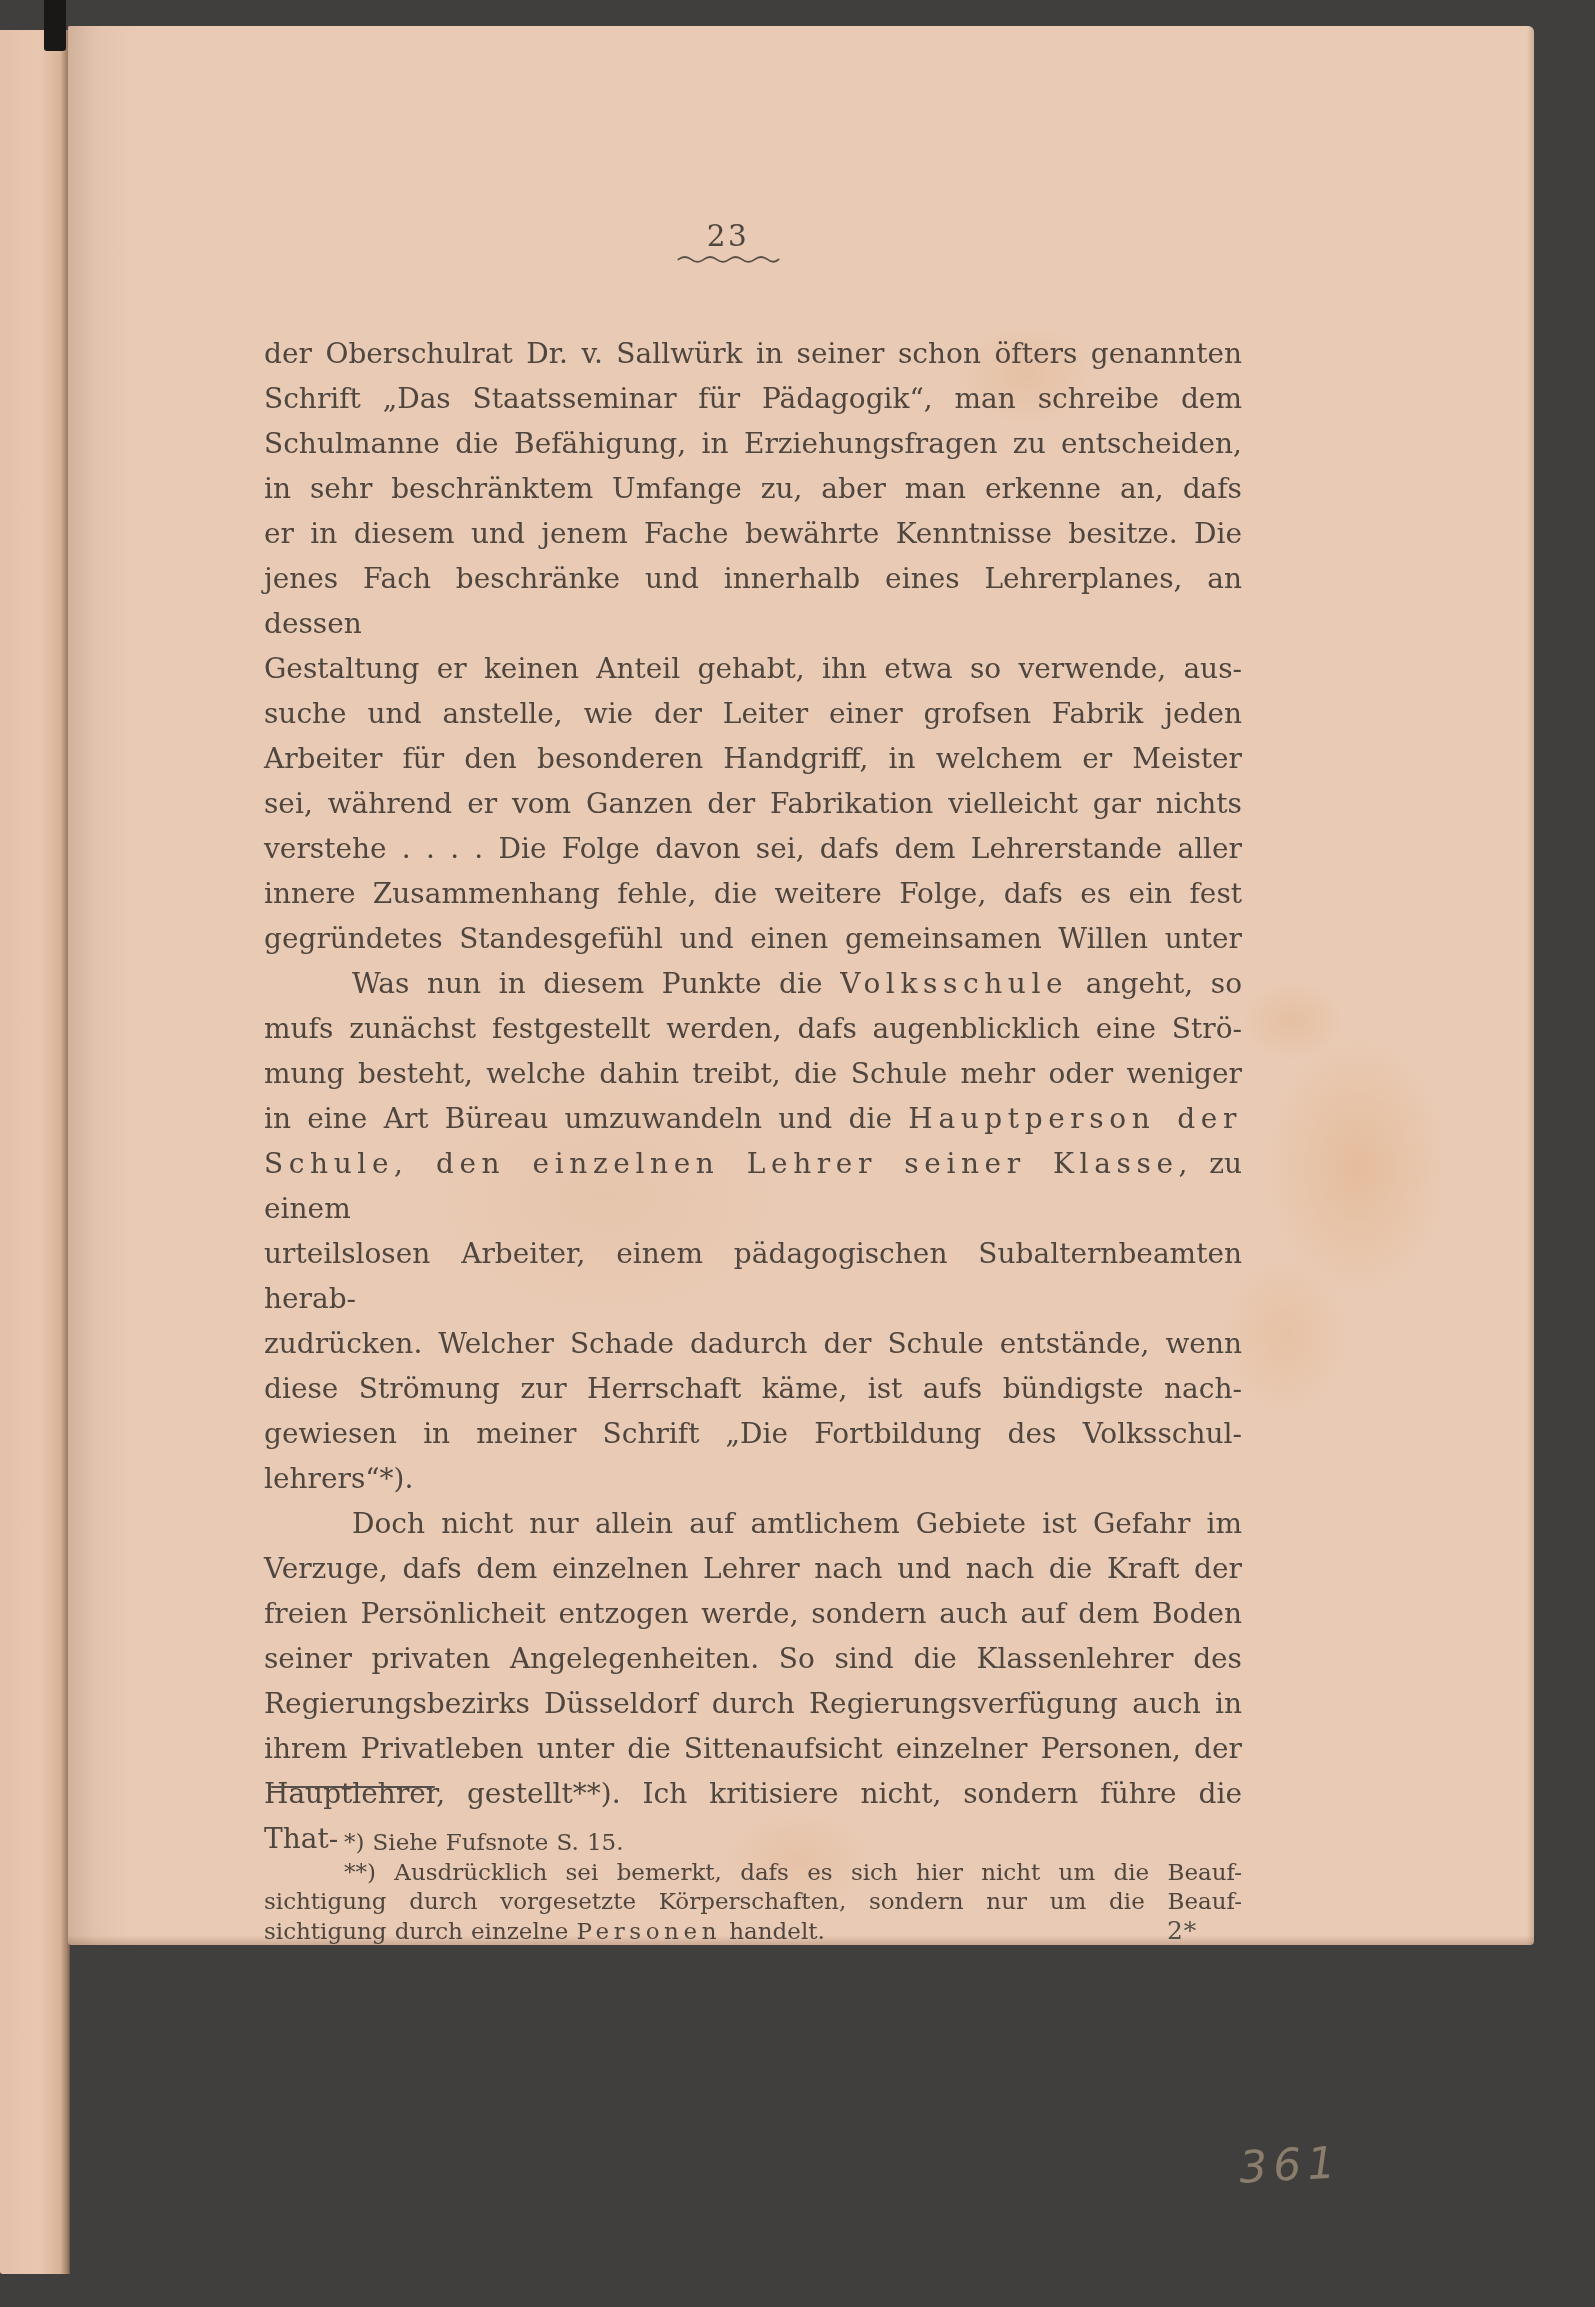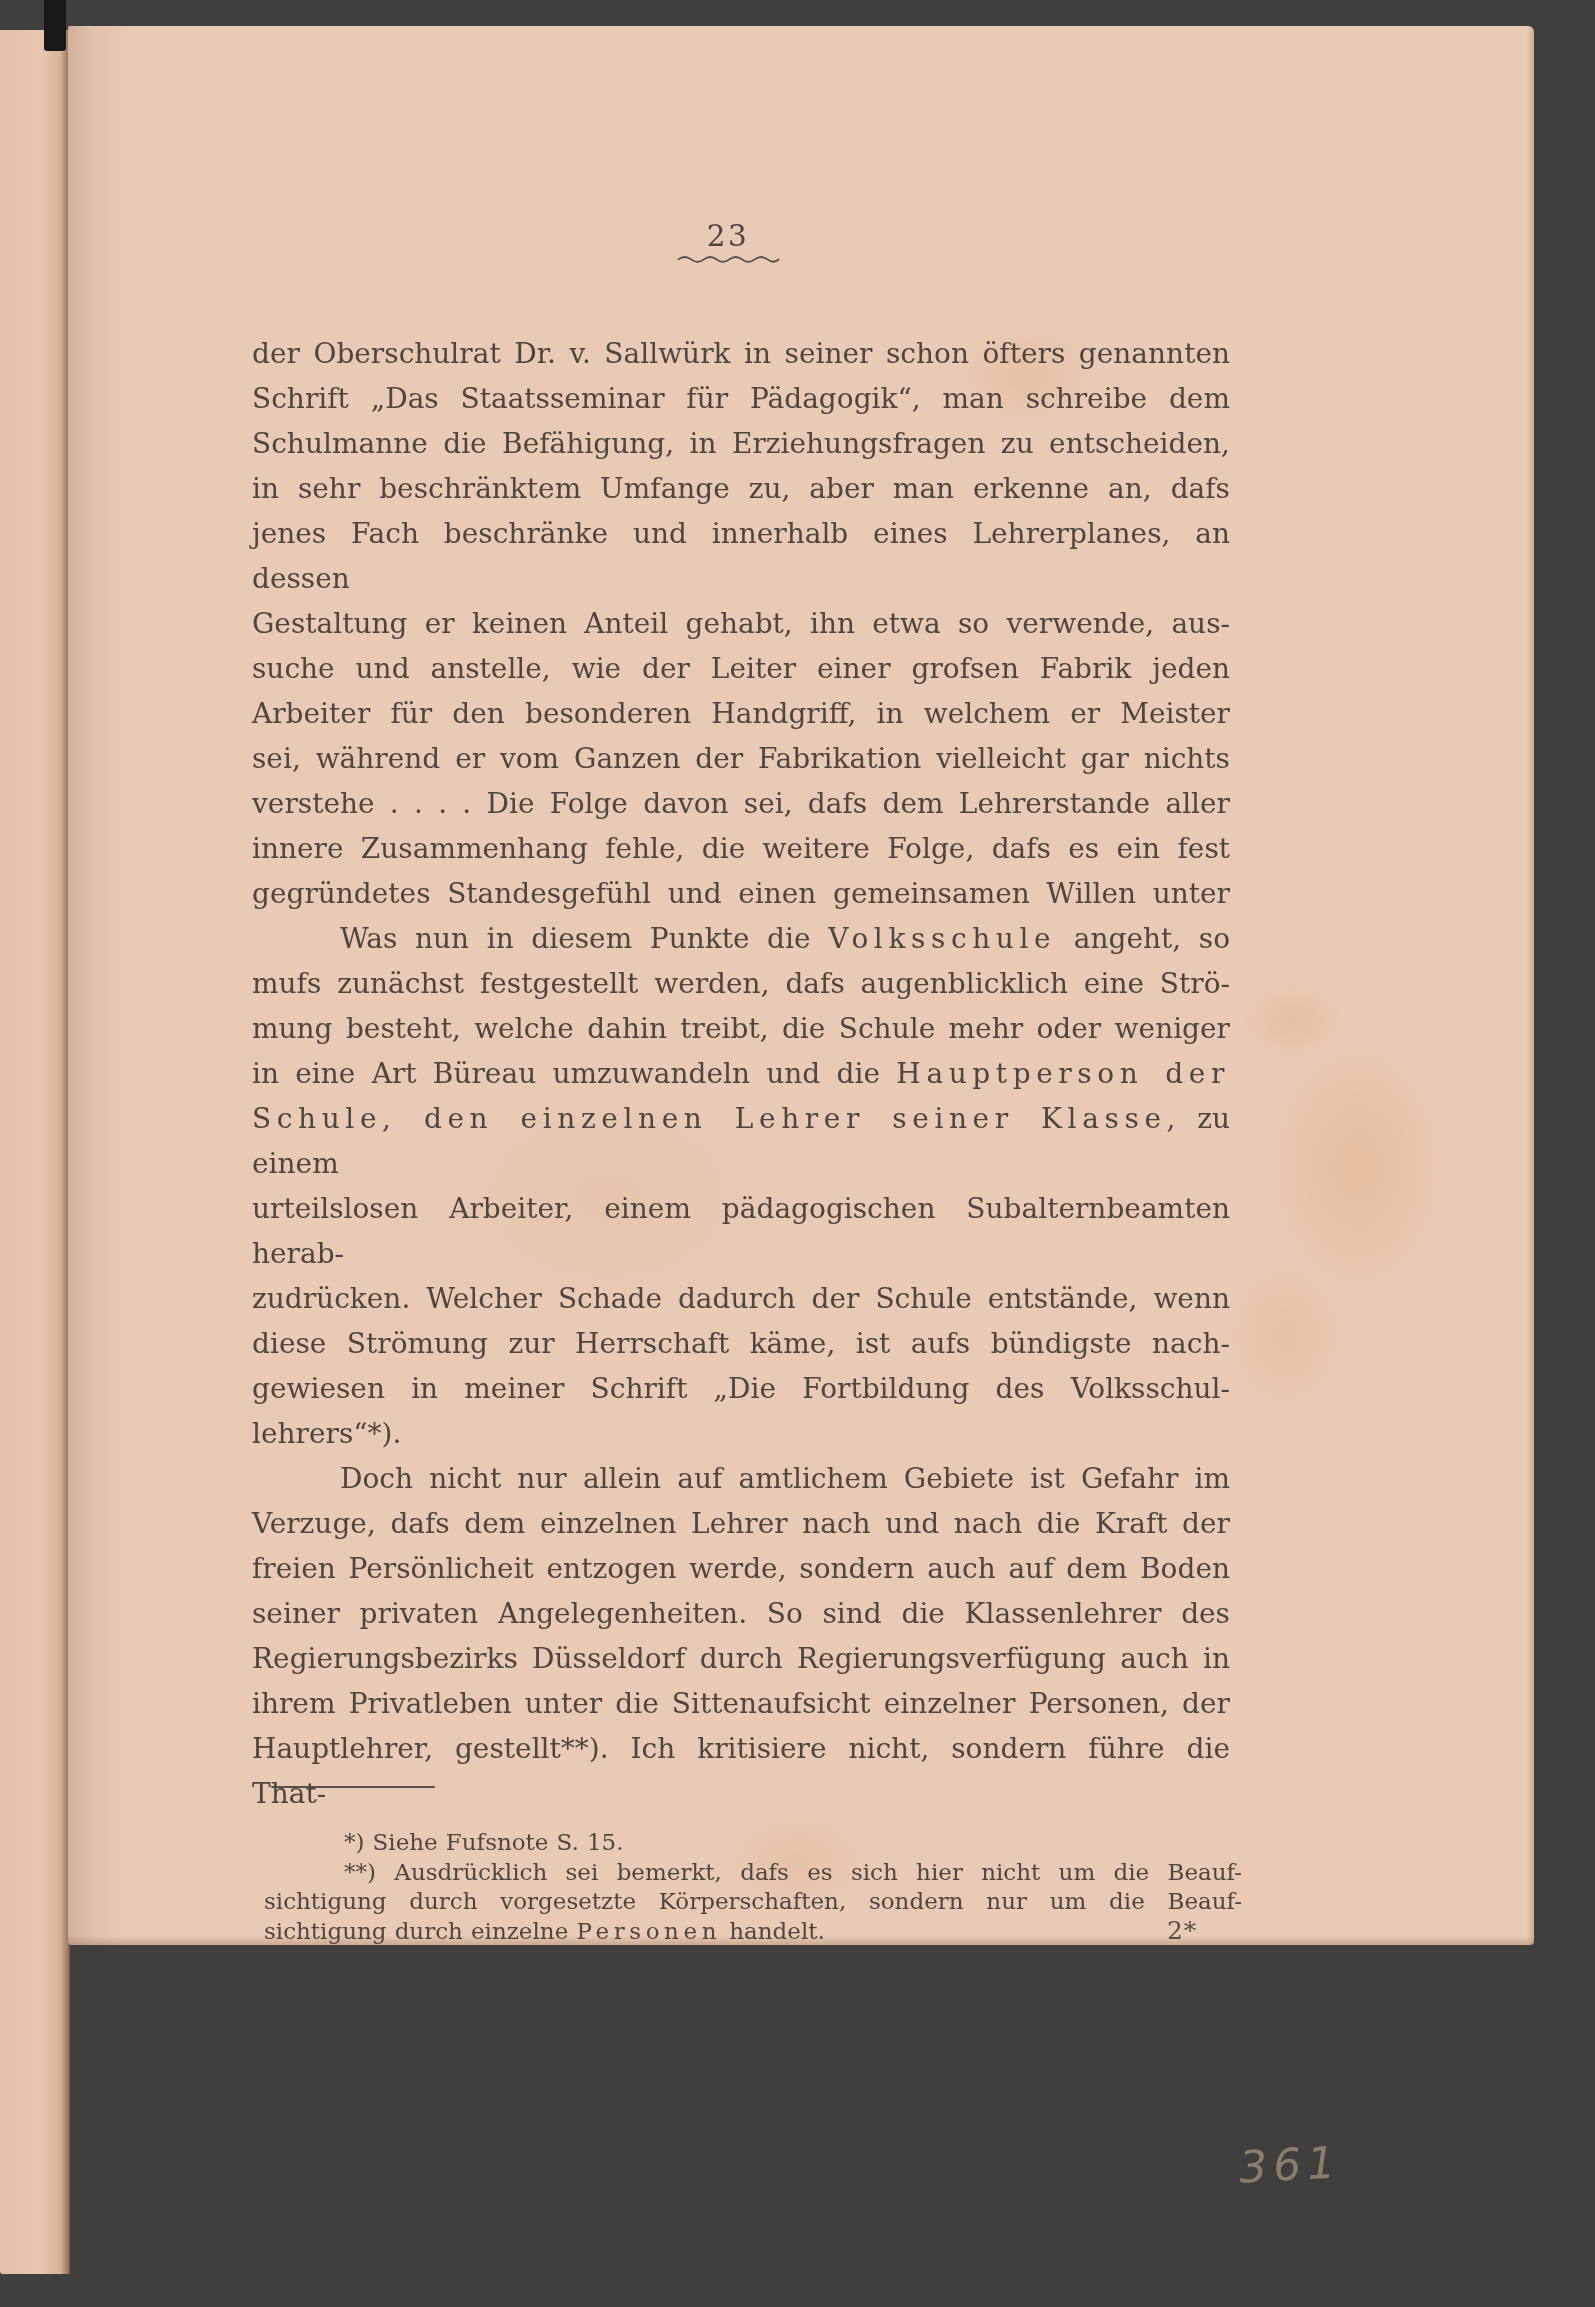--- a/index.html
+++ b/index.html
@@ -40,21 +40,21 @@
   }
   
   .folio{
     position:absolute;left:171px;top:194px;width:978px;
     text-align:center;line-height:1.1;
   }
   .folio .num{font-size:29.5px;letter-spacing:2.4px;}
   .folio svg{display:block;margin:0.8px auto 0 auto;}
   
   .body-text{
-    position:absolute;left:184px;top:305px;width:978px;
+    position:absolute;left:196px;top:305px;width:978px;
     font-size:28px;line-height:45px;word-spacing:1.6px;
     text-rendering:optimizeLegibility;
   }
   .tl{text-align:justify;text-align-last:justify;white-space:normal;}
   .tl.end{text-align-last:left;}
   .tl.ind{text-indent:88px;}
   .sp{letter-spacing:.2em;}
   
   .fn-rule{
     position:absolute;left:203px;top:1760px;width:164px;height:2.4px;
@@ -93,20 +93,21 @@
     <svg width="105" height="10.4" viewBox="0 0 132 13">
       <path d="M3 8 Q 11 2 19 8 T 35 8 T 51 8 T 67 8 T 83 8 T 99 8 T 115 8 T 129 8" fill="none" stroke="#574f47" stroke-width="2.2" stroke-linecap="round"></path>
     </svg>
   </div>
 
   <div class="body-text" id="body-lines">
       <div class="tl"><span>der Oberschulrat Dr. v. Sallwürk in seiner schon öfters genannten</span></div>
       <div class="tl"><span>Schrift „Das Staatsseminar für Pädagogik“, man schreibe dem</span></div>
       <div class="tl"><span>Schulmanne die Befähigung, in Erziehungsfragen zu entscheiden,</span></div>
       <div class="tl"><span>in sehr beschränktem Umfange zu, aber man erkenne an, dafs</span></div>
+      <div class="tl"><span>er in diesem und jenem Fache bewährte Kenntnisse besitze.  Die</span></div>
       <div class="tl"><span>jenes Fach beschränke und innerhalb eines Lehrerplanes, an dessen</span></div>
       <div class="tl"><span>Gestaltung er keinen Anteil gehabt, ihn etwa so verwende, aus-</span></div>
       <div class="tl"><span>suche und anstelle, wie der Leiter einer grofsen Fabrik jeden</span></div>
       <div class="tl"><span>Arbeiter für den besonderen Handgriff, in welchem er Meister</span></div>
       <div class="tl"><span>sei, während er vom Ganzen der Fabrikation vielleicht gar nichts</span></div>
       <div class="tl"><span>verstehe . . . .  Die Folge davon sei, dafs dem Lehrerstande aller</span></div>
       <div class="tl"><span>innere Zusammenhang fehle, die weitere Folge, dafs es ein fest</span></div>
       <div class="tl"><span>gegründetes Standesgefühl und einen gemeinsamen Willen unter</span></div>
       <div class="tl ind"><span>Was nun in diesem Punkte die </span><span class="sp">Volksschule</span><span> angeht, so</span></div>
       <div class="tl"><span>mufs zunächst festgestellt werden, dafs augenblicklich eine Strö-</span></div>

